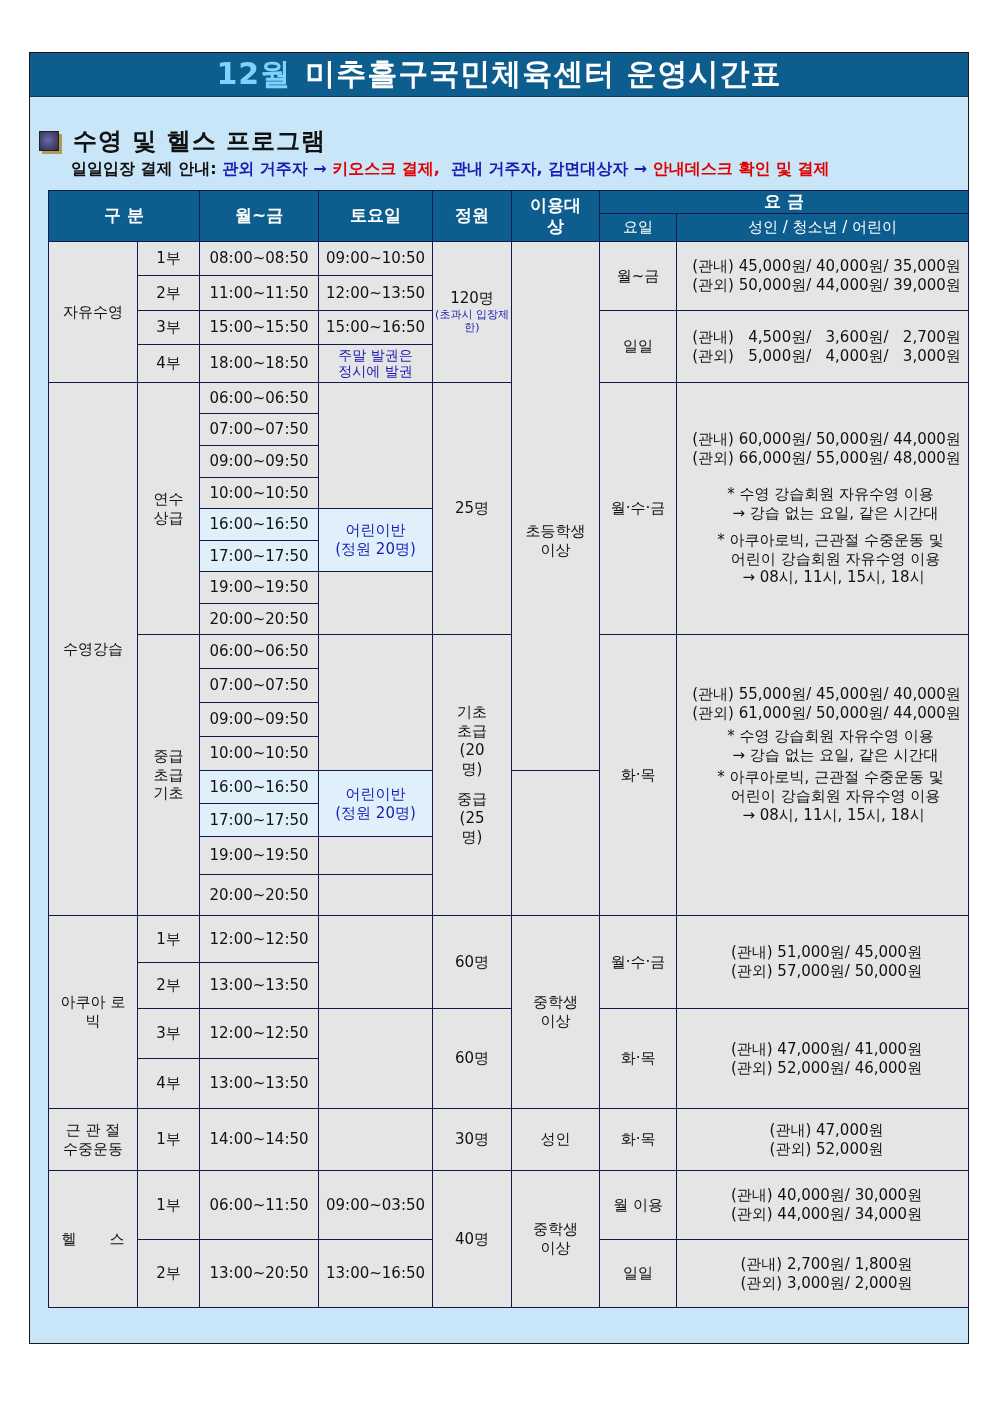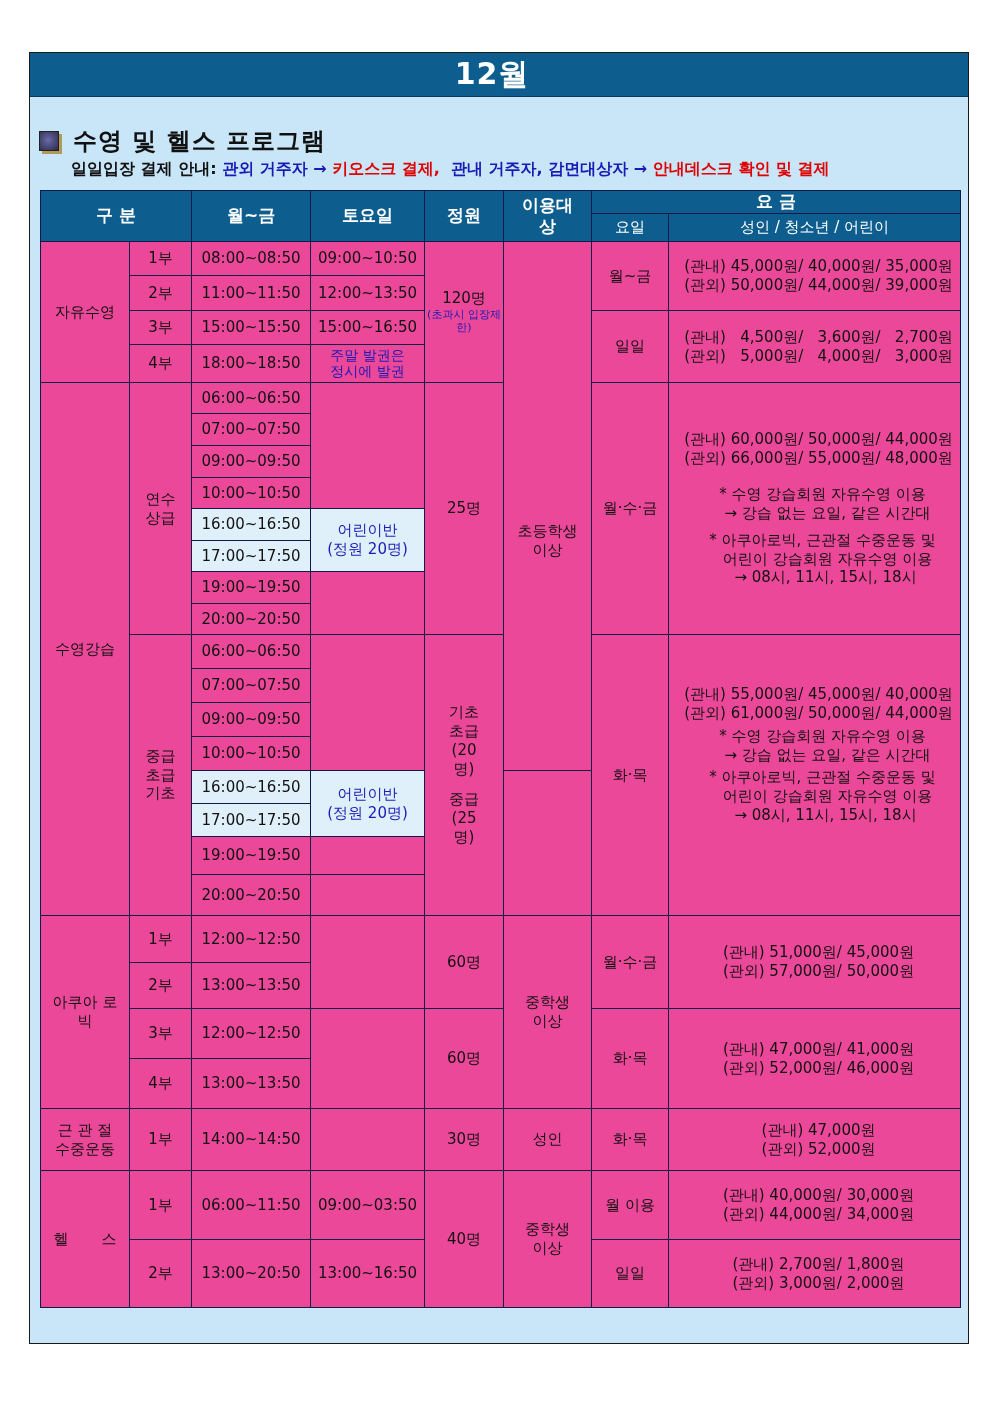--- a/index.html
+++ b/index.html
@@ -1,43 +1,44 @@
 <!DOCTYPE html>
 <html><head>
 <meta charset="utf-8">
 <style>
   html, body { margin:0; padding:0; background:#ffffff; }
   body { width:992px; height:1403px; position:relative; font-family:"DejaVu Sans","Liberation Sans",sans-serif; }
   .frame { position:absolute; left:29px; top:52px; width:940px; height:1292px; background:#c8e6f8; border:1px solid #1a1a1a; box-sizing:border-box; }
   .banner { position:absolute; left:0; top:0; width:100%; height:43px; background:#0d5e8f; border-bottom:1px solid #0a3a5a; display:flex; align-items:center; justify-content:center; font-size:30px; font-weight:bold; color:#ffffff; letter-spacing:1px; }
-  .banner .month { color:#ffffff; margin-right:14px; }
+  .banner .month { color:#7dd3fc; margin-right:14px; }
   .section-title { position:absolute; left:9px; top:72px; display:flex; align-items:center; font-size:24px; font-weight:bold; color:#111; letter-spacing:1px; }
   .bullet { width:18px; height:18px; background:radial-gradient(circle at 45% 45%, #6a6aa8, #2a2a4a); border:1px solid #222; box-shadow:3px 3px 0 #b09a58; margin-right:14px; }
   .notice { position:absolute; left:41px; top:106px; font-size:16px; font-weight:bold; color:#111; white-space:nowrap; }
   .notice .blue { color:#1a1ab4; }
   .notice .red { color:#e00000; }
-  table.sched { position:absolute; left:10px; top:137px; border-collapse:collapse; table-layout:fixed; width:920px; background:#ec4899; }
+  table.sched { position:absolute; left:18px; top:137px; border-collapse:collapse; table-layout:fixed; width:920px; background:#e5e5e5; }
   table.sched td, table.sched th { border:1px solid #0f1a4a; padding:0; text-align:center; vertical-align:middle; font-size:15px; color:#111; font-weight:normal; line-height:1.25; }
   table.sched th { background:#0d5e8f; color:#ffffff; font-weight:bold; font-size:17px; }
   table.sched th.sub { font-size:15px; font-weight:normal; }
   .blue-text { color:#1a1ab4 !important; }
   .small-blue { color:#1a1ab4; font-size:11px; line-height:1.2; display:block; }
   .hl { background:#dff0fb; }
   td.fee { text-align:center; padding-left:8px !important; font-size:15px; }
   .fee-line { display:block; white-space:nowrap; }
   .note { display:block; white-space:nowrap; padding-left:8px; margin-top:4px; }
   .note2 { display:block; white-space:nowrap; padding-left:18px; }
   .gap { display:block; height:14px; }
 </style>
 </head>
 <body>
 
 <div class="frame">
   <div class="banner">
     <span class="month">12월</span>
+    <span>미추홀구국민체육센터 운영시간표</span>
   </div>
 
   <div class="section-title">
     <span class="bullet"></span>
     <span>수영 및 헬스 프로그램</span>
   </div>
 
   <div class="notice">
     <span>일일입장 결제 안내:</span>
     <span class="blue">관외 거주자 →</span>

